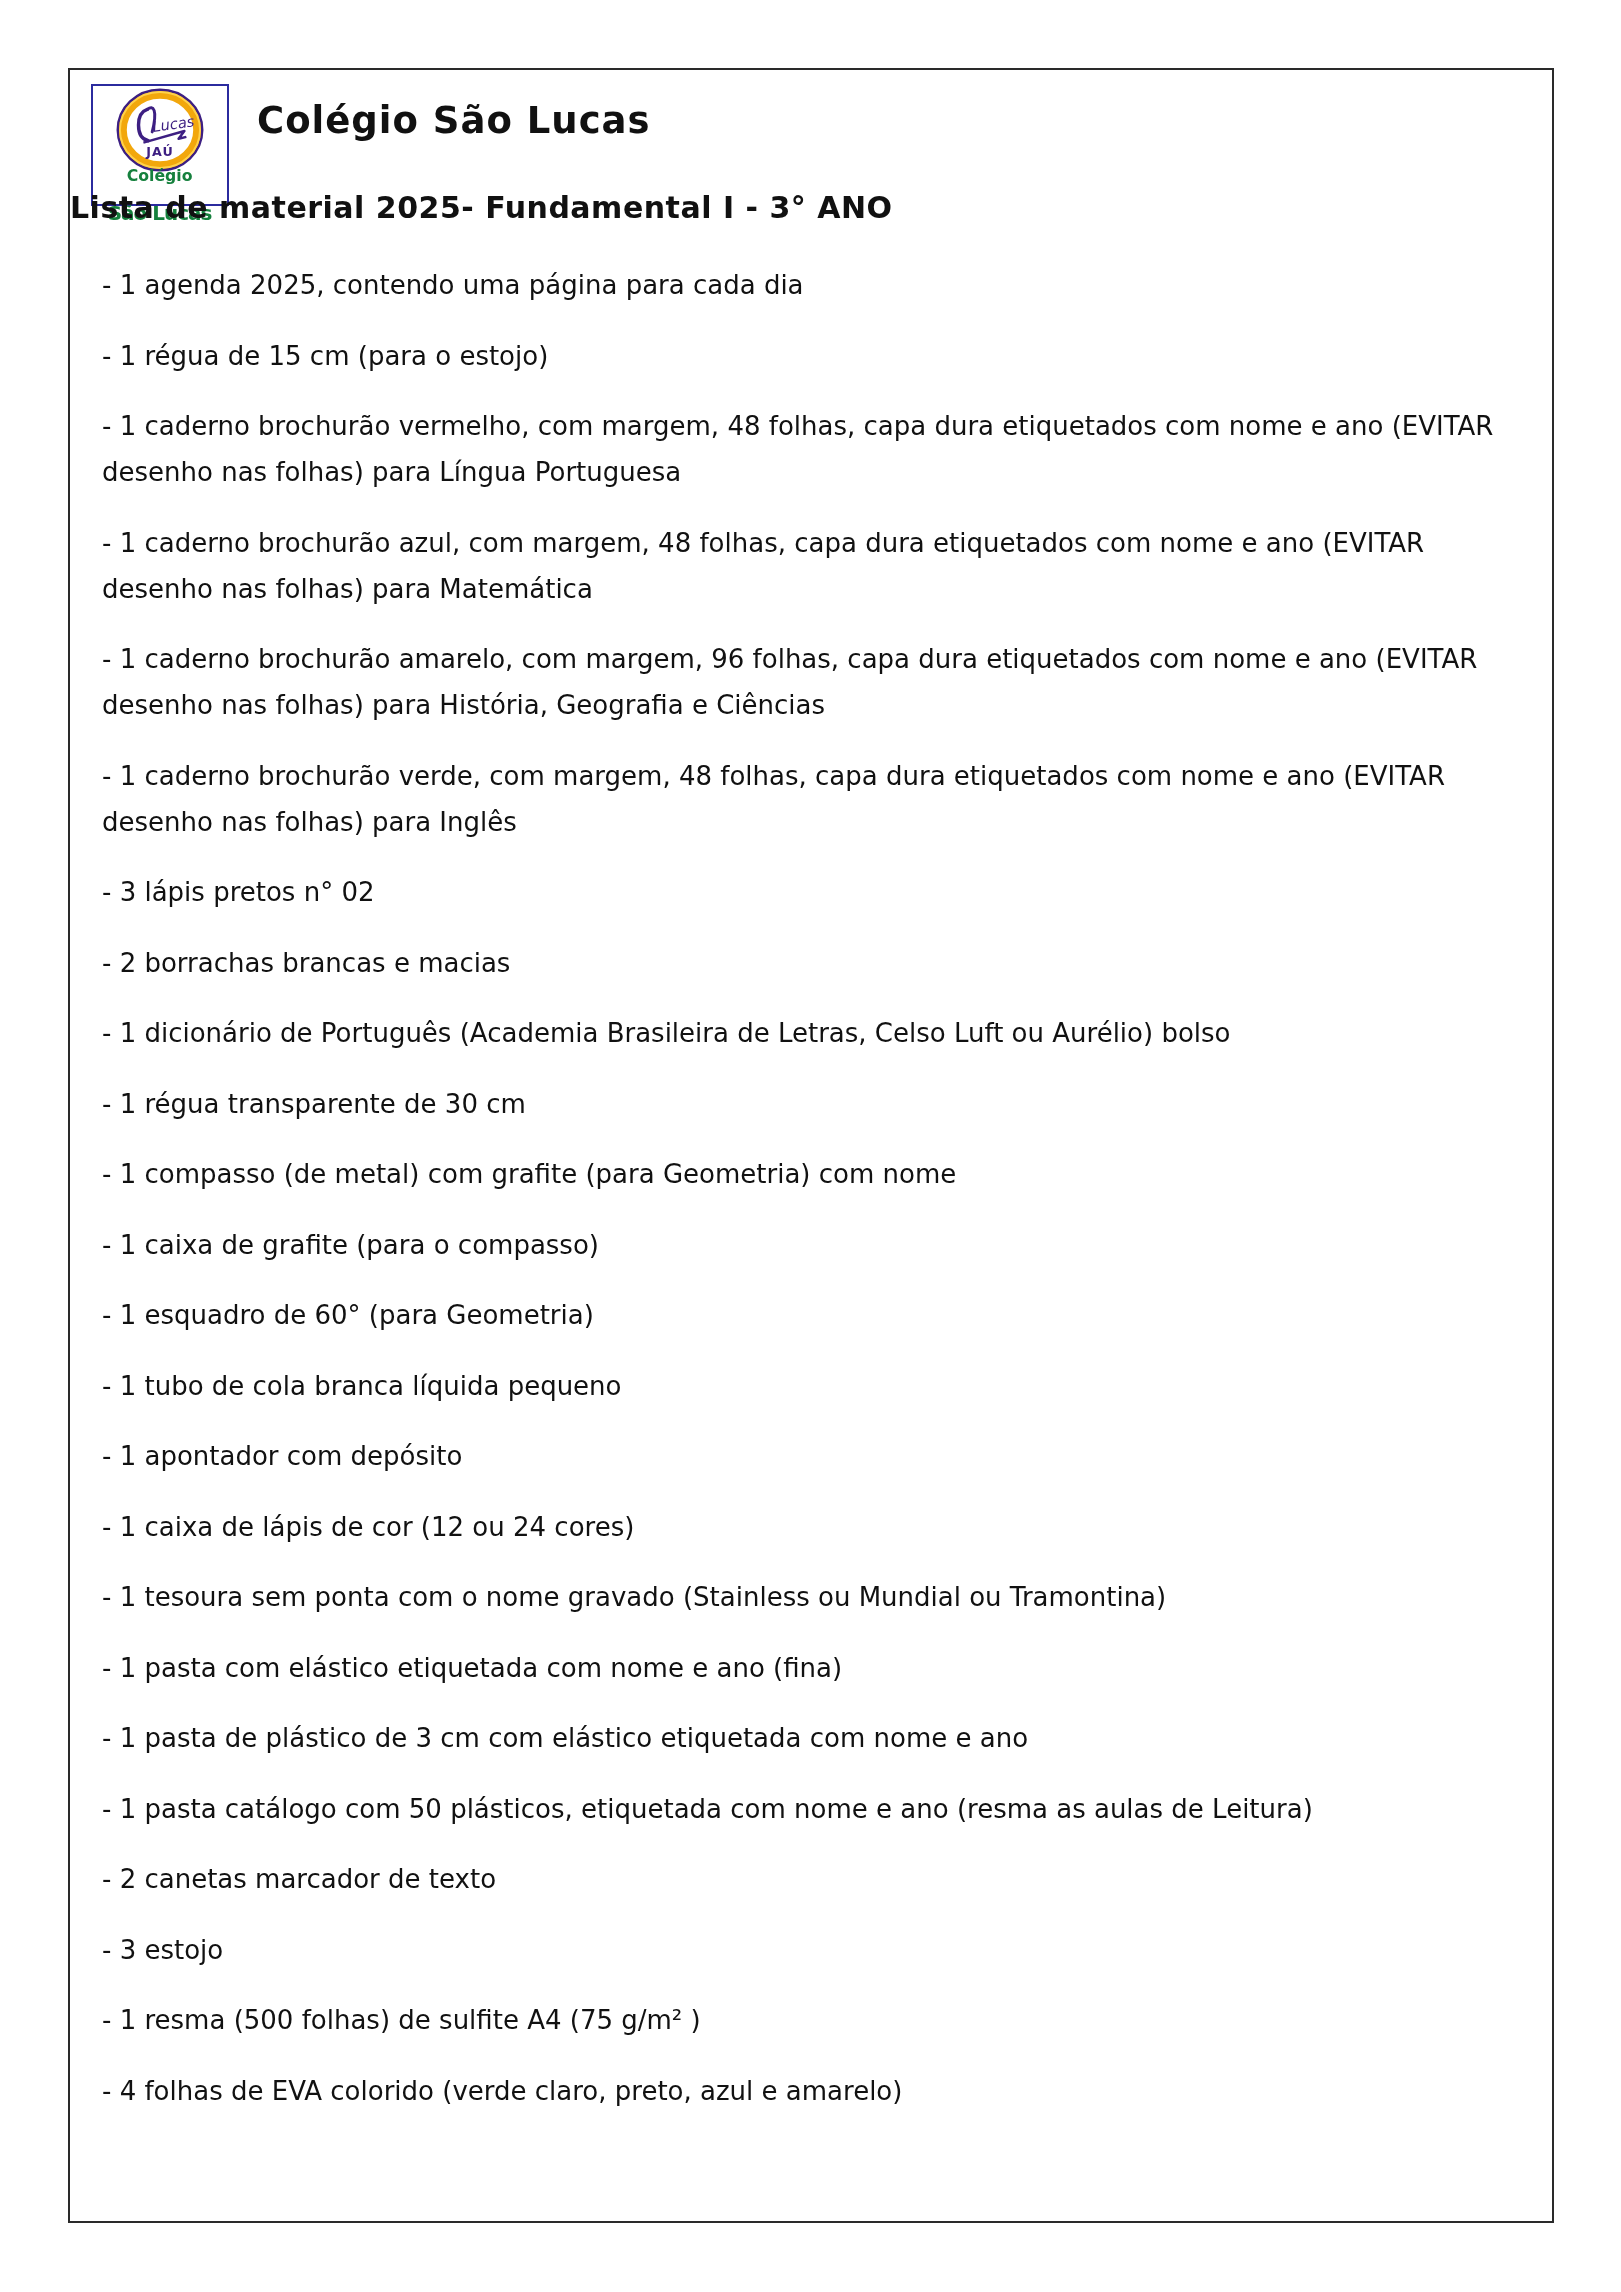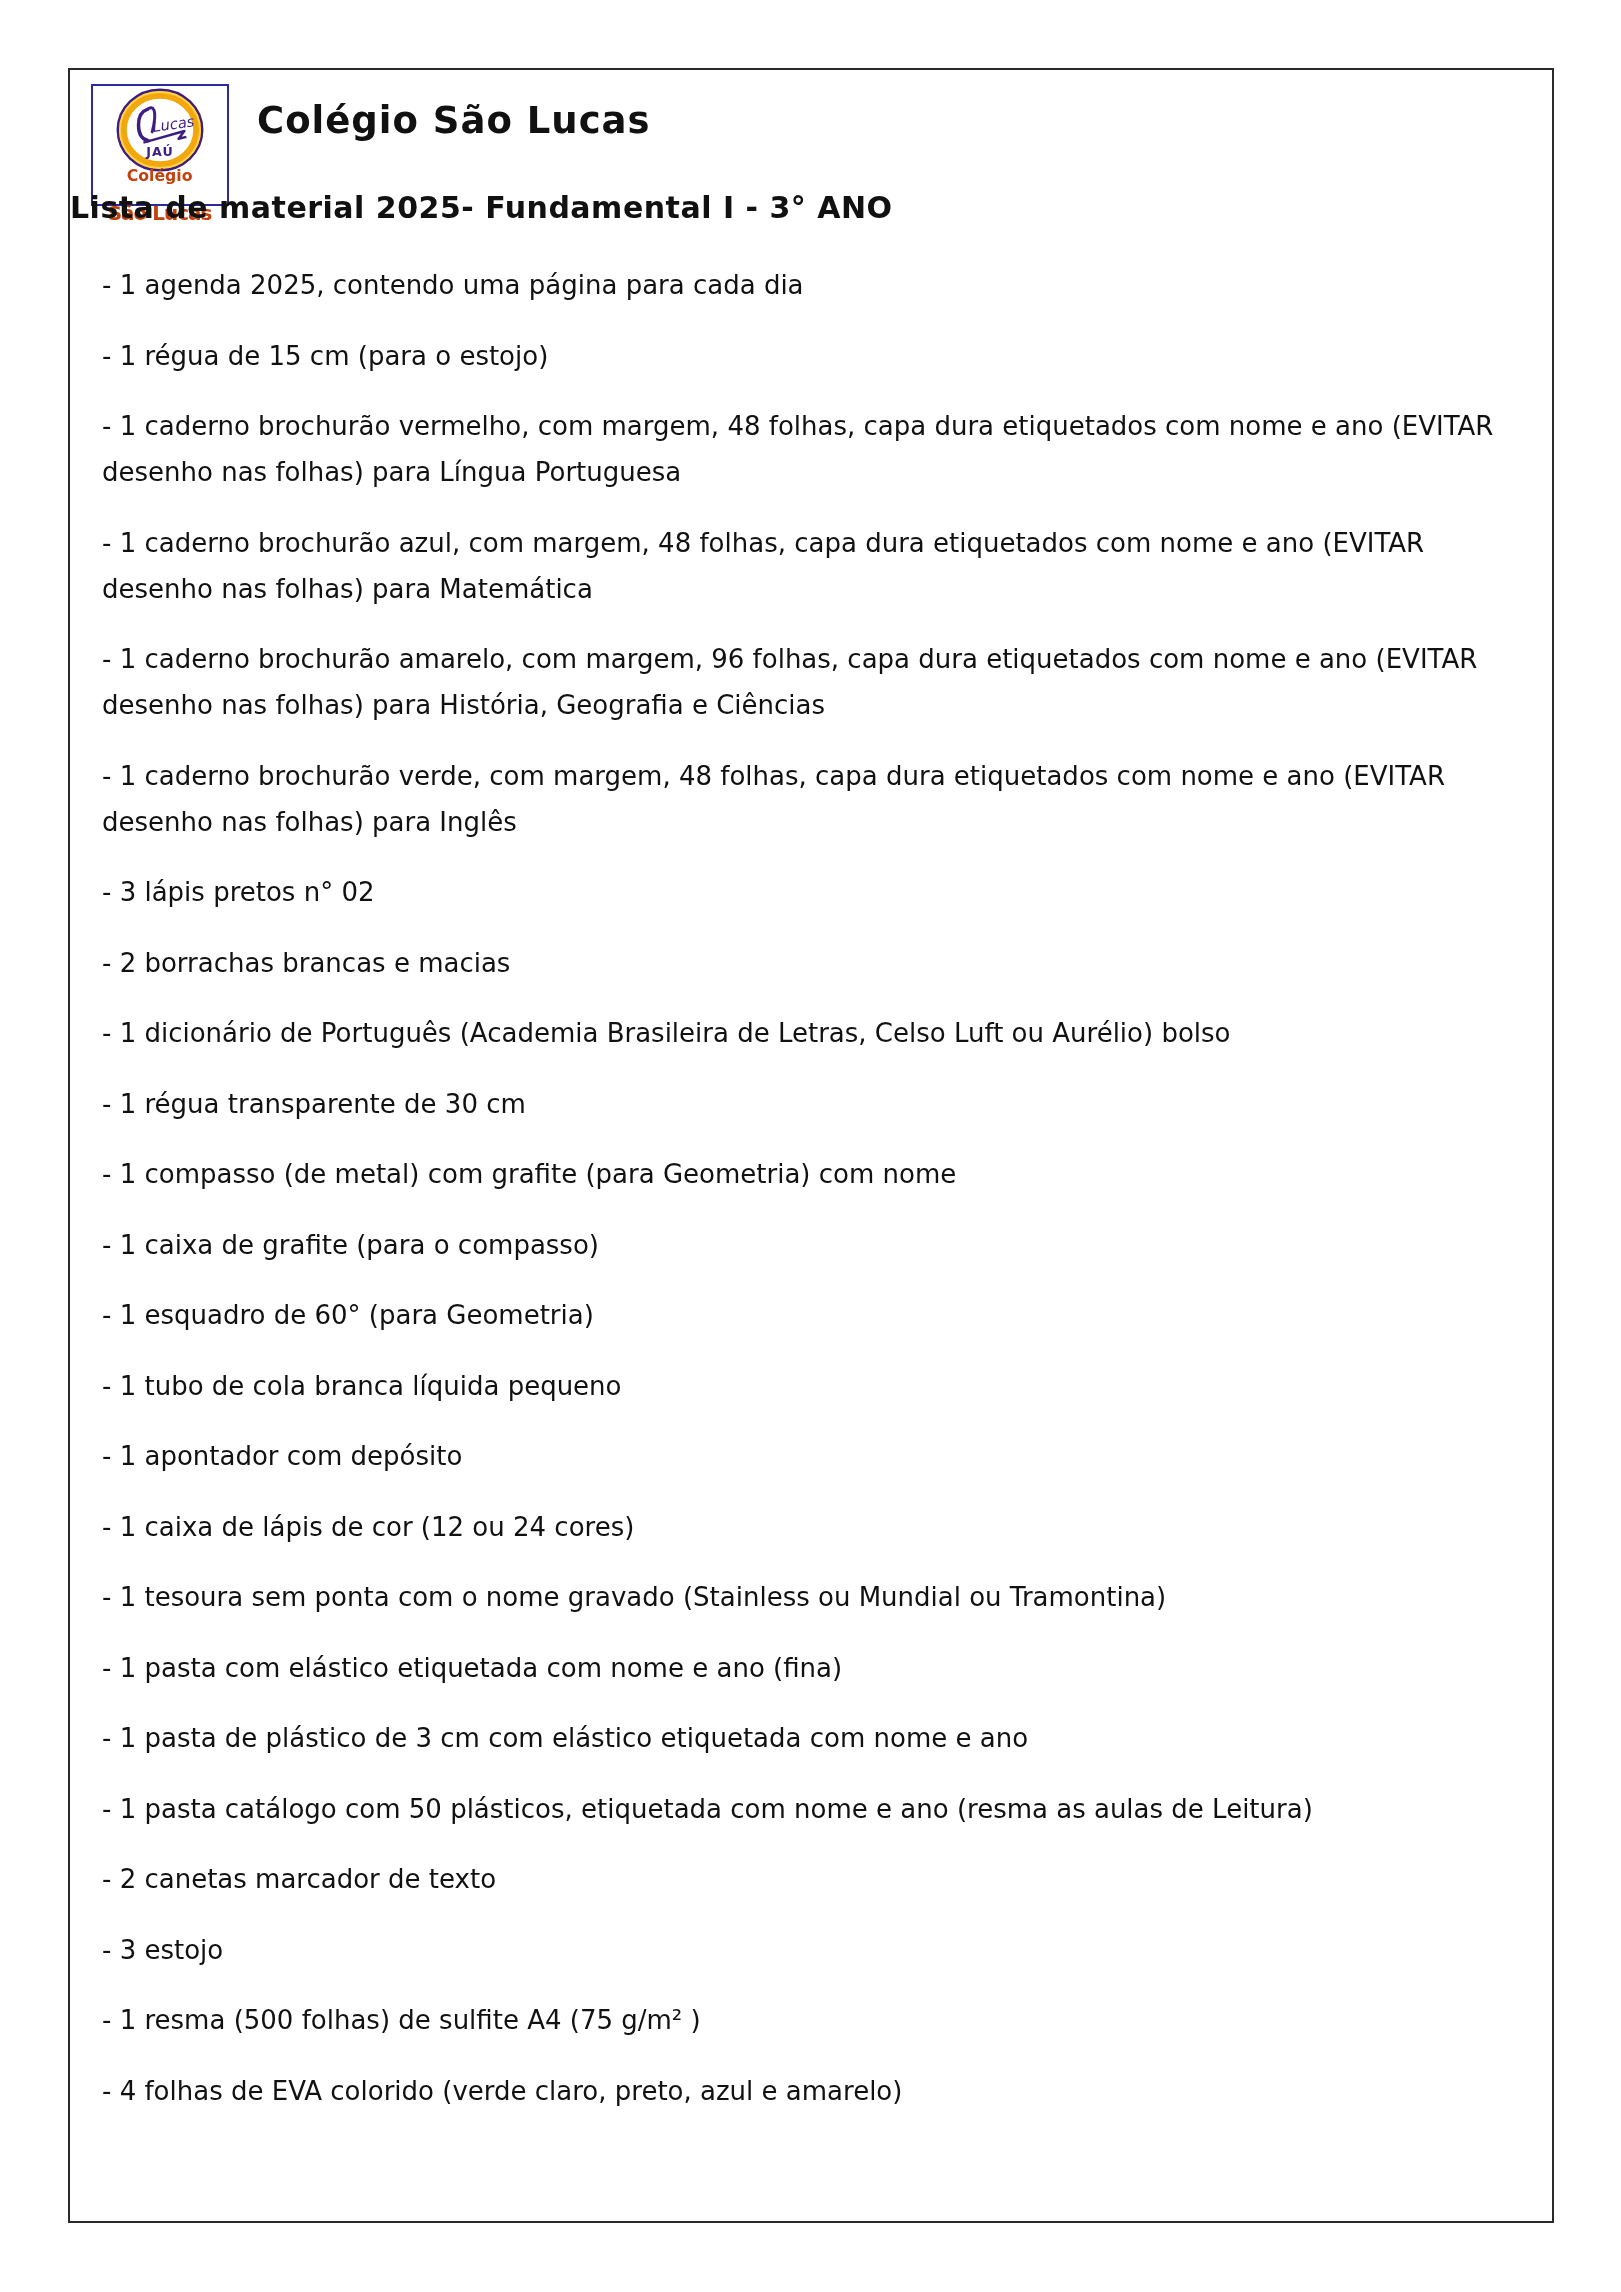--- a/index.html
+++ b/index.html
@@ -37,21 +37,21 @@
     box-sizing: border-box;
     background: #ffffff;
     text-align: center;
   }
   .logo-emblem {
     display: block;
     margin: 2px auto 0 auto;
   }
   .logo-caption {
     margin-top: -3.9px;
-    color: #c2410c;
+    color: #15803d;
     font-weight: bold;
     line-height: 1;
   }
   .logo-caption .cap1 {
     display: block;
     font-size: 15.7px;
     letter-spacing: 0px;
   }
   .logo-caption .cap2 {
     display: block;

